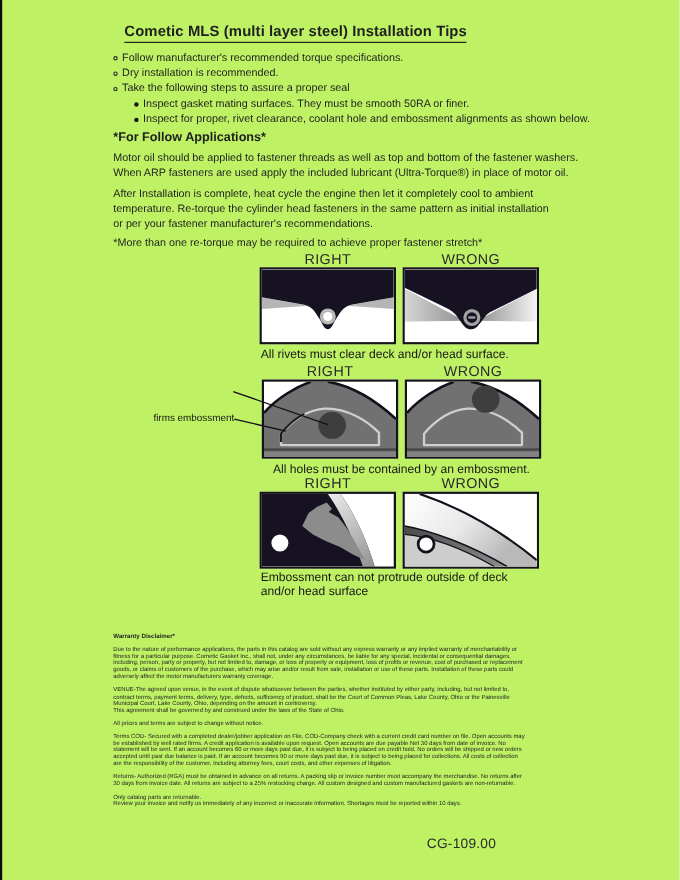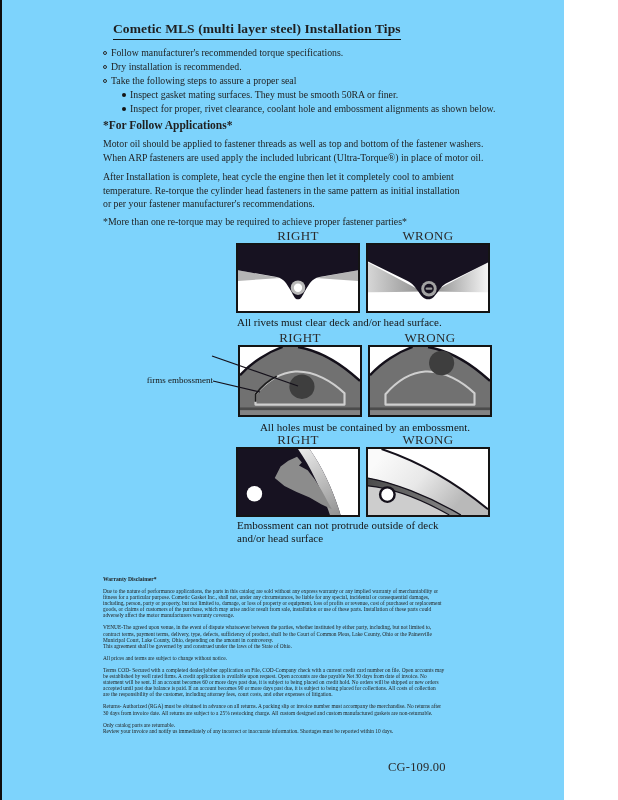--- a/index.html
+++ b/index.html
@@ -1,18 +1,18 @@
 <!DOCTYPE html>
 <html><head>
 <meta charset="utf-8">
 <style>
   * { margin:0; padding:0; box-sizing:border-box; }
   html,body { background:#ffffff; }
   body { font-family:"Liberation Sans", sans-serif; color:#1f1f1f; }
-  .page { position:relative; width:564px; height:800px; background:#7dd3fc; overflow:hidden;font-family:Liberation Serif, serif; }
+  .page { position:relative; width:618px; height:800px; background:#bef264; overflow:hidden; }
   .scan-edge { position:absolute; left:0; top:0; width:2px; height:800px; background:#0d0d0d; }
 
   .title { position:absolute; left:113px; top:21px; font-size:13.5px; font-weight:bold;
            border-bottom:1.6px solid #111; padding-bottom:2px; letter-spacing:.1px; }
 
   .bullets { position:absolute; left:103px; top:46px; width:450px; font-size:9.8px; }
   .b-row { display:flex; align-items:flex-start; line-height:14px; }
   .b-row.sub { margin-left:19px; }
   .ring-icon { flex:0 0 auto; width:4px; height:4px; border:1px solid #2a2a2a; border-radius:50%;
                margin:5px 4px 0 0; }
@@ -84,21 +84,21 @@
       <span>Inspect for proper, rivet clearance, coolant hole and embossment alignments as shown below.</span>
     </div>
   </div>
 
   <div class="diesel-heading">*For Follow Applications*</div>
   <div class="para p1">Motor oil should be applied to fastener threads as well as top and bottom of the fastener washers.
 When ARP fasteners are used apply the included lubricant (Ultra-Torque®) in place of motor oil.</div>
   <div class="para p2">After Installation is complete, heat cycle the engine then let it completely cool to ambient
 temperature. Re-torque the cylinder head fasteners in the same pattern as initial installation
 or per your fastener manufacturer's recommendations.</div>
-  <div class="para p3">*More than one re-torque may be required to achieve proper fastener parties*</div>
+  <div class="para p3">*More than one re-torque may be required to achieve proper fastener stretch*</div>
 
   <div class="rw-label" style="left:236px;top:228px;">RIGHT</div>
   <div class="rw-label" style="left:366px;top:228px;">WRONG</div>
 
   <div class="panel d1-left">
     <svg viewBox="0 0 124 68" preserveAspectRatio="none">
       <rect x="0" y="0" width="124" height="68" fill="#ffffff"></rect>
       <polygon points="0,26 44,34 0,37" fill="#b5b5b5"></polygon>
       <polygon points="124,26 80,34 124,37" fill="#b5b5b5"></polygon>
       <path d="M0,0 H124 V26 L84,33 C76,35 74,40 70,46 C66,53 65,56 62,56 C59,56 58,53 54,46 C50,40 48,35 40,33 L0,26 Z" fill="#171221"></path>

